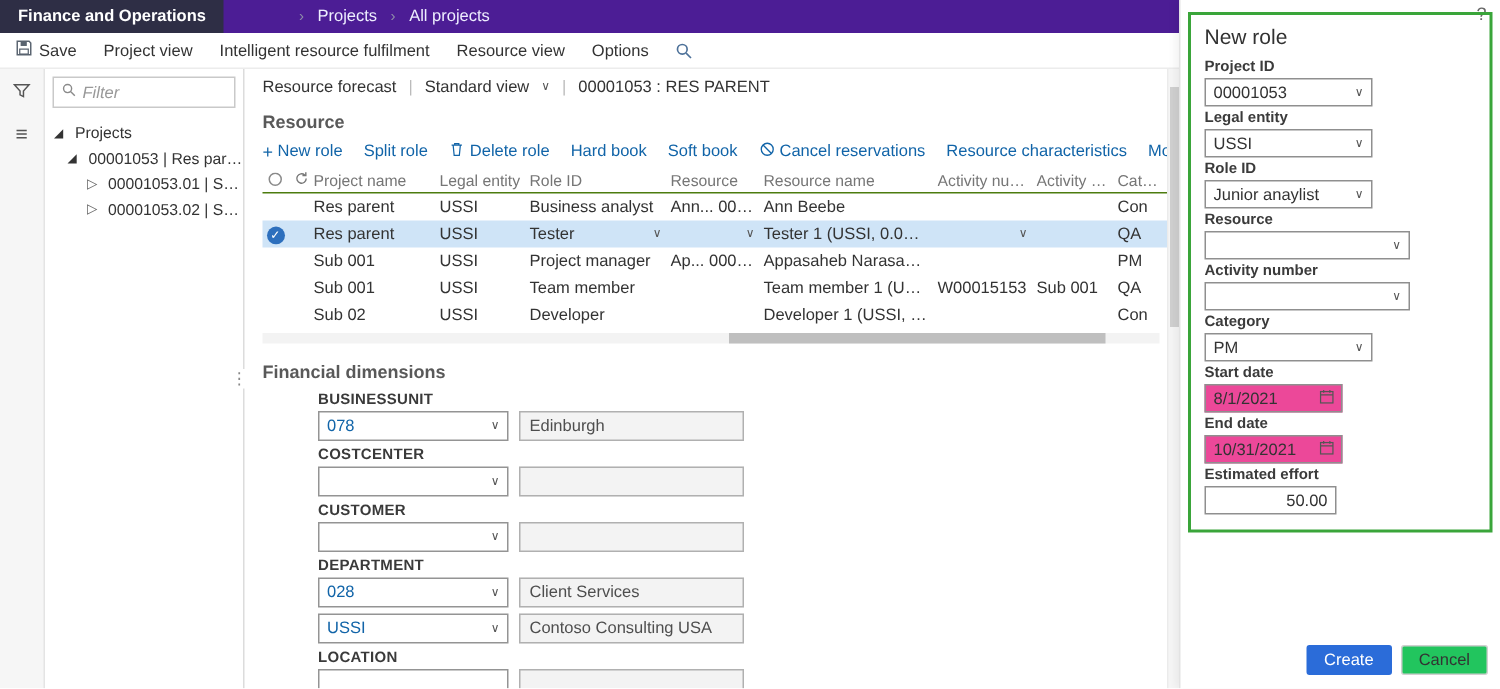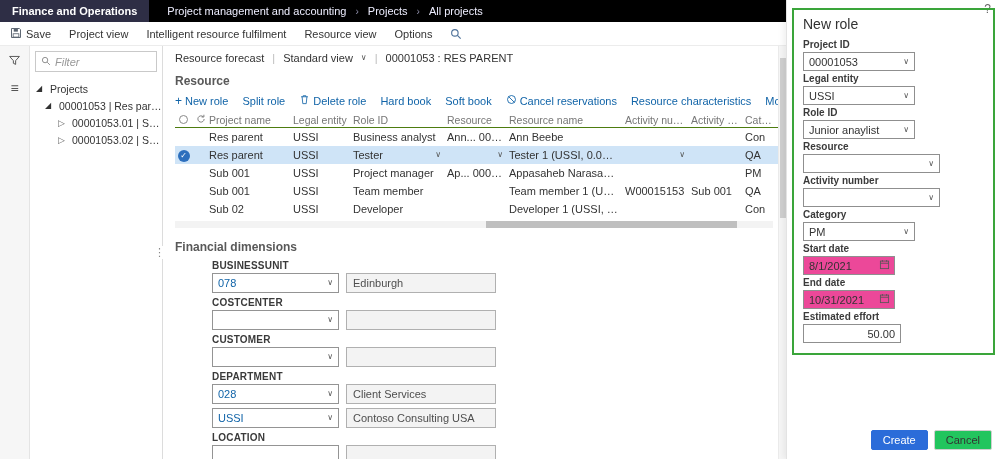--- a/index.html
+++ b/index.html
@@ -1,20 +1,20 @@
 <!DOCTYPE html>
 <html><head>
 <meta charset="utf-8">
 <style>
   * { margin:0; padding:0; box-sizing:border-box; }
   body { font-family:"Liberation Sans","DejaVu Sans",sans-serif; background:#fff; }
   .app { position:relative; width:1000px; height:459px; overflow:hidden; background:#fff; font-size:11px; color:#333; }
 
   
-  .topbar { position:absolute; top:0; left:0; width:100%; height:22px; background:#000000; display:flex; align-items:center; color:#fff; z-index:1; }
+  .topbar { position:absolute; top:0; left:0; width:100%; height:22px; background:#4c1d95; display:flex; align-items:center; color:#fff; z-index:1;gap:32px; }
   .brand { background:#2e2e45; height:100%; display:flex; align-items:center; padding:0 12px; font-weight:700; font-size:11px; white-space:nowrap; }
   .breadcrumb { display:flex; align-items:center; gap:9px; margin-left:18px; font-size:11px; color:#eef; }
   .bc-item { cursor:pointer; white-space:nowrap; }
   .bc-sep { color:#8d8da8; font-size:10px; }
 
   
   .actionbar { position:absolute; top:22px; left:0; width:100%; height:24px; background:#fff; border-bottom:1px solid #ececec; display:flex; align-items:center; gap:18px; padding:0 10px; color:#333; z-index:1; }
   .ab-item { display:flex; align-items:center; gap:4px; cursor:pointer; white-space:nowrap; }
 
   
@@ -84,34 +84,33 @@
   .help { position:absolute; top:2px; right:9px; color:#666; font-size:12px; cursor:pointer; }
   .greenbox { position:absolute; top:8px; left:5px; right:5px; bottom:104px; border:2px solid #3aa53a; padding:6px 9px 4px 9px; overflow:hidden; }
   .ptitle { font-size:14px; color:#323232; margin-bottom:7px; }
   .pfield { margin-bottom:2px; }
   .plabel { font-size:10px; color:#3b3b3b; font-weight:600; line-height:12px; margin-bottom:1px; }
   .pcombo { width:112px; height:19px; border:1px solid #8f8f8f; display:flex; align-items:center; padding:0 5px; background:#fff; cursor:pointer; }
   .pcombo.wide { width:137px; }
   .pcombo .pval { flex:1; color:#333; overflow:hidden; white-space:nowrap; }
   .pdate { width:92px; height:19px; border:1px solid #8f8f8f; display:flex; align-items:center; padding:0 4px 0 5px; background:#ec4899; cursor:text; }
   .pdate .pval { flex:1; color:#333; }
-  .pnum { width:98px; height:19px; border:1px solid #8f8f8f; display:flex; align-items:center; justify-content:flex-end; padding:0 5px; background:#fff; color:#333; cursor:text; }
+  .pnum { width:88px; height:19px; border:1px solid #8f8f8f; display:flex; align-items:center; justify-content:flex-end; padding:0 5px; background:#fff; color:#333; cursor:text; }
   .panelbtns { position:absolute; bottom:9px; right:8px; display:flex; gap:6px; }
   .btn-primary { background:#2b6cd9; color:#fff; border:1px solid #2b6cd9; padding:3px 11px; font-size:11px; border-radius:2px; font-family:inherit; cursor:pointer; }
   .btn-secondary { background:#22c55e; color:#333; border:1px solid #cfcfcf; padding:3px 11px; font-size:11px; border-radius:2px; font-family:inherit; cursor:pointer; }
 </style>
 </head>
 <body>
 
 <div class="app">
 
   <div class="topbar">
     <div class="brand">Finance and Operations</div>
     <div class="breadcrumb">
-      <span class="bc-item">Project management and accounting</span>
       <span class="bc-sep">›</span>
       <span class="bc-item">Projects</span>
       <span class="bc-sep">›</span>
       <span class="bc-item">All projects</span>
     </div>
   </div>
 
   <div class="actionbar">
     <span class="ab-item">
       <span><svg width="12" height="12" viewBox="0 0 16 16">

